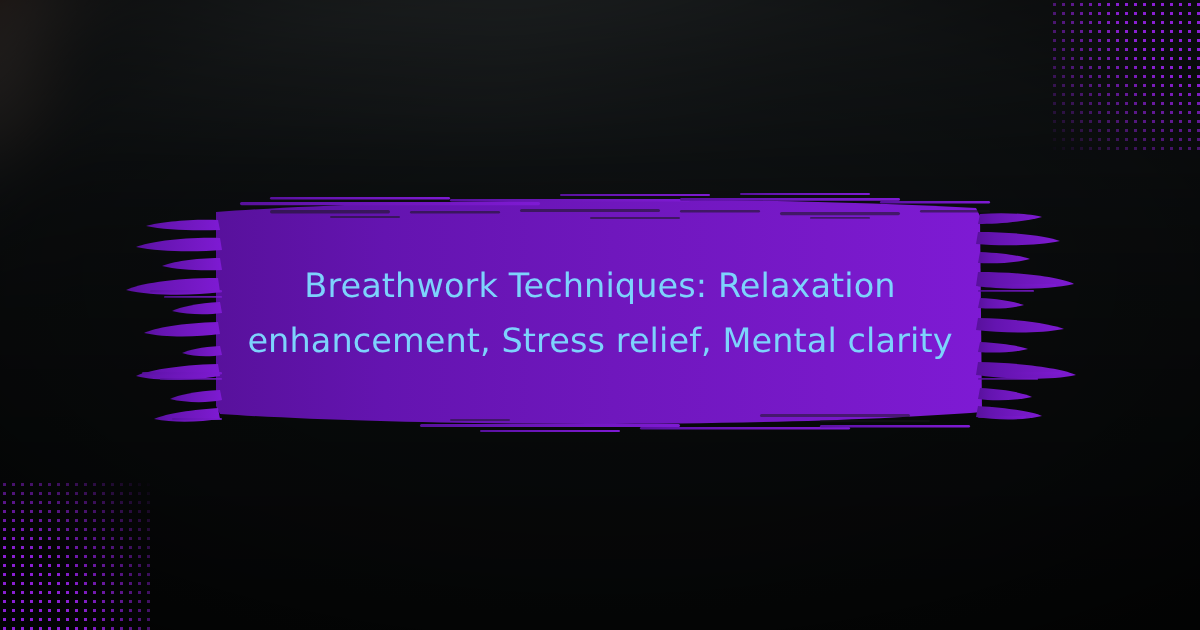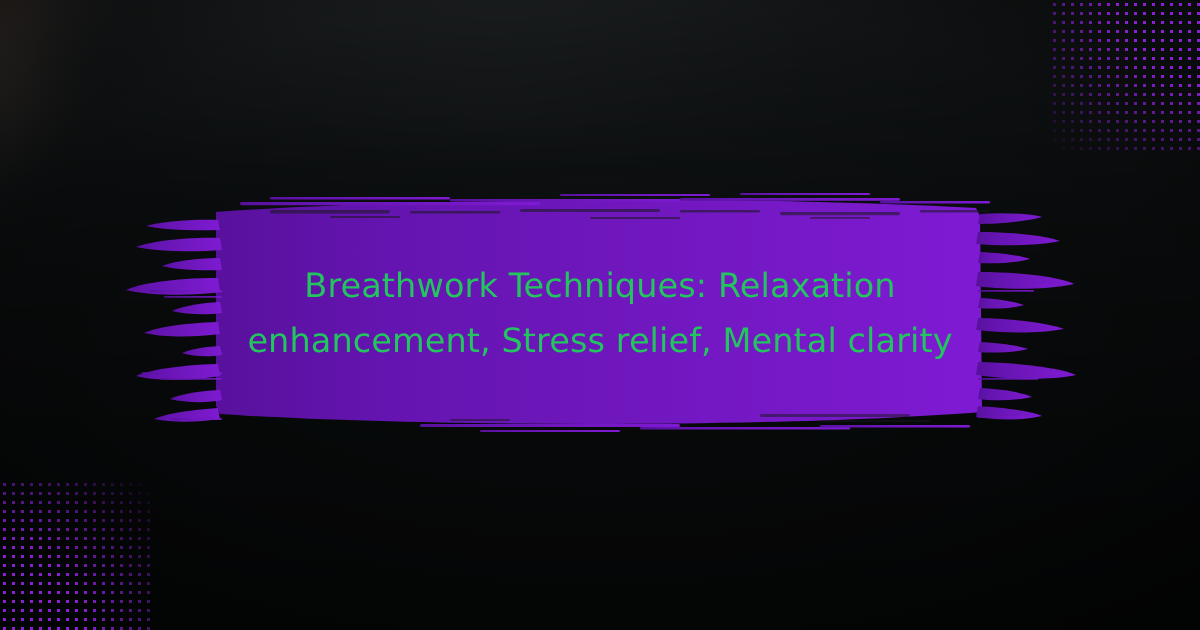--- a/index.html
+++ b/index.html
@@ -179,21 +179,21 @@
     width:960px; height:256px;
   }
   .brush-wrap svg { display:block; width:100%; height:100%; overflow:visible; }
 
   
   .headline {
     position:absolute;
     left:160px; top:258px;
     width:880px;
     text-align:center;
-    color:#22c55e;
+    color:#7dd3fc;
     font-family:"DejaVu Sans", sans-serif;
     font-size:33.5px;
     font-weight:400;
     line-height:55px;
     letter-spacing:0.1px;
     white-space:pre-line;
     text-rendering:geometricPrecision;
   }
 </style>
 </head>

